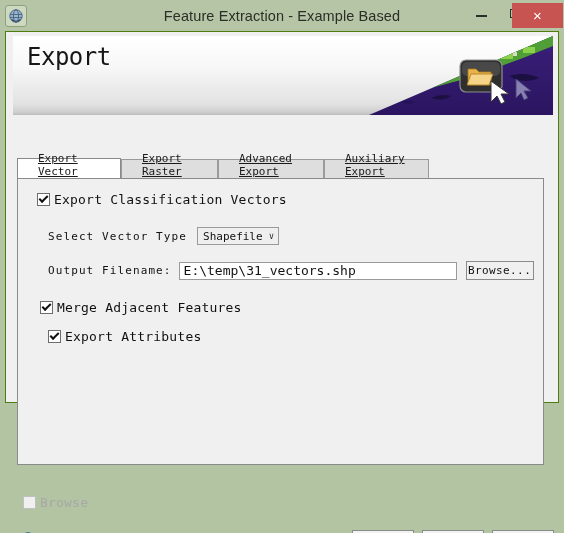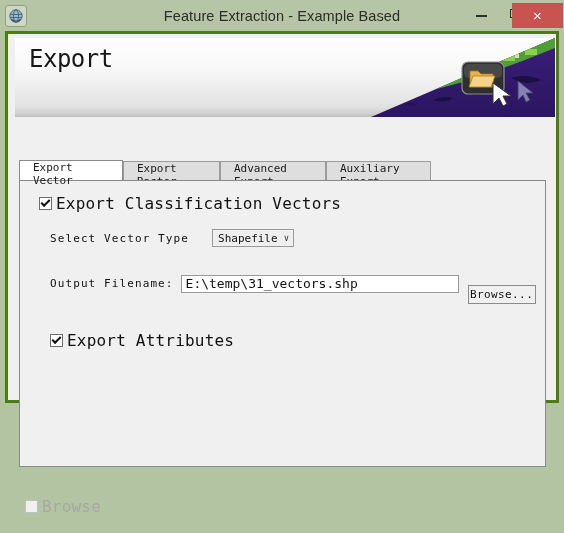--- a/index.html
+++ b/index.html
@@ -88,21 +88,21 @@
     font-family: "Liberation Sans", sans-serif;
   }
 
   
   #client {
     position: absolute;
     left: 5px; top: 31px;
     width: 554px;
     height: 372px;
     background: #f0f0f0;
-    border: 3px solid #4d7c0f;
+    border: 1px solid #4d7c0f;
     box-sizing: border-box;
   }
 
   
   #banner {
     position: absolute;
     left: 7px; top: 4px;
     width: 540px;
     height: 79px;
     background: linear-gradient(to bottom, #ffffff 0%, #f7f7f7 40%, #e2e2e2 86%, #cfcfcf 96%, #bdbdbd 100%);
@@ -143,27 +143,28 @@
   }
   .tab {
     position: absolute;
     top: 0;
     height: 19px;
     box-sizing: border-box;
     font-family: "DejaVu Sans Mono", monospace;
     font-size: 11px;
     color: #1a1a1a;
     display: flex;
-    align-items: flex-start;
+    align-items: flex-end;
     justify-content: center;
-    padding: 0 13px;
+    padding: 0 20px;
     border: 1px solid #9a9a9a;
     border-bottom: none;
     background: #dedede;
     letter-spacing: 0px;
+    text-decoration: underline;
   }
   .tab.active {
     background: #ffffff;
     height: 20px;
     border-color: #8a8a8a;
     font-weight: normal;
     z-index: 3;
   }
 
   
@@ -209,39 +210,39 @@
     border-bottom: 2px solid #111111;
     transform: rotate(-45deg) translate(1px, -1px);
     box-sizing: border-box;
   }
   .cb.disabled {
     border-color: #c0c0c0;
     background: #f0f0f0;
   }
   .cb-label {
     font-family: "DejaVu Sans Mono", monospace;
-    font-size: 16px;
+    font-size: 13px;
     color: #111111;
     margin-left: 4px;
     white-space: nowrap;
     letter-spacing: 0.2px;
   }
   .cb-label.disabled { color: #a8a8a8; }
 
   .field-label {
     font-family: "DejaVu Sans Mono", monospace;
     font-size: 11px;
     color: #111111;
     letter-spacing: 1.1px;
     white-space: nowrap;
   }
 
   
   .dropdown {
-    margin-left: 23px;
+    margin-left: 10px;
     height: 18px;
     min-width: 78px;
     background: #efefef;
     border: 1px solid #9a9a9a;
     box-sizing: border-box;
     display: flex;
     align-items: center;
     padding: 0 4px 0 5px;
     font-family: "DejaVu Sans Mono", monospace;
     font-size: 11px;
@@ -278,21 +279,20 @@
     background: #f0f0f0;
     border: 1px solid #8b8b8b;
     box-sizing: border-box;
     font-family: "DejaVu Sans Mono", monospace;
     font-size: 11px;
     color: #111111;
     display: flex;
     align-items: center;
     justify-content: center;
     letter-spacing: 0.4px;
-    margin-top: 22px;
   }
   #btn-browse {
     margin-left: 9px;
     width: 68px;
     height: 19px;
   }
 
   
   #row-preview {
     position: absolute;
@@ -473,20 +473,24 @@
           <span class="dd-arrow">∨</span>
         </span>
       </div>
 
       <div class="row" id="row-filename">
         <span class="field-label">Output Filename:</span>
         <span class="textinput" placeholder="">E:\temp\31_vectors.shp</span>
         <span class="btn" id="btn-browse">Browse...</span>
       </div>
 
+      <div class="row" id="row-merge">
+        <span class="cb checked"></span>
+        <span class="cb-label">Merge Adjacent Features</span>
+      </div>
 
       <div class="row" id="row-attributes">
         <span class="cb checked"></span>
         <span class="cb-label">Export Attributes</span>
       </div>
 
     </div>
 
     <div id="row-preview">
       <span class="cb disabled"></span>

